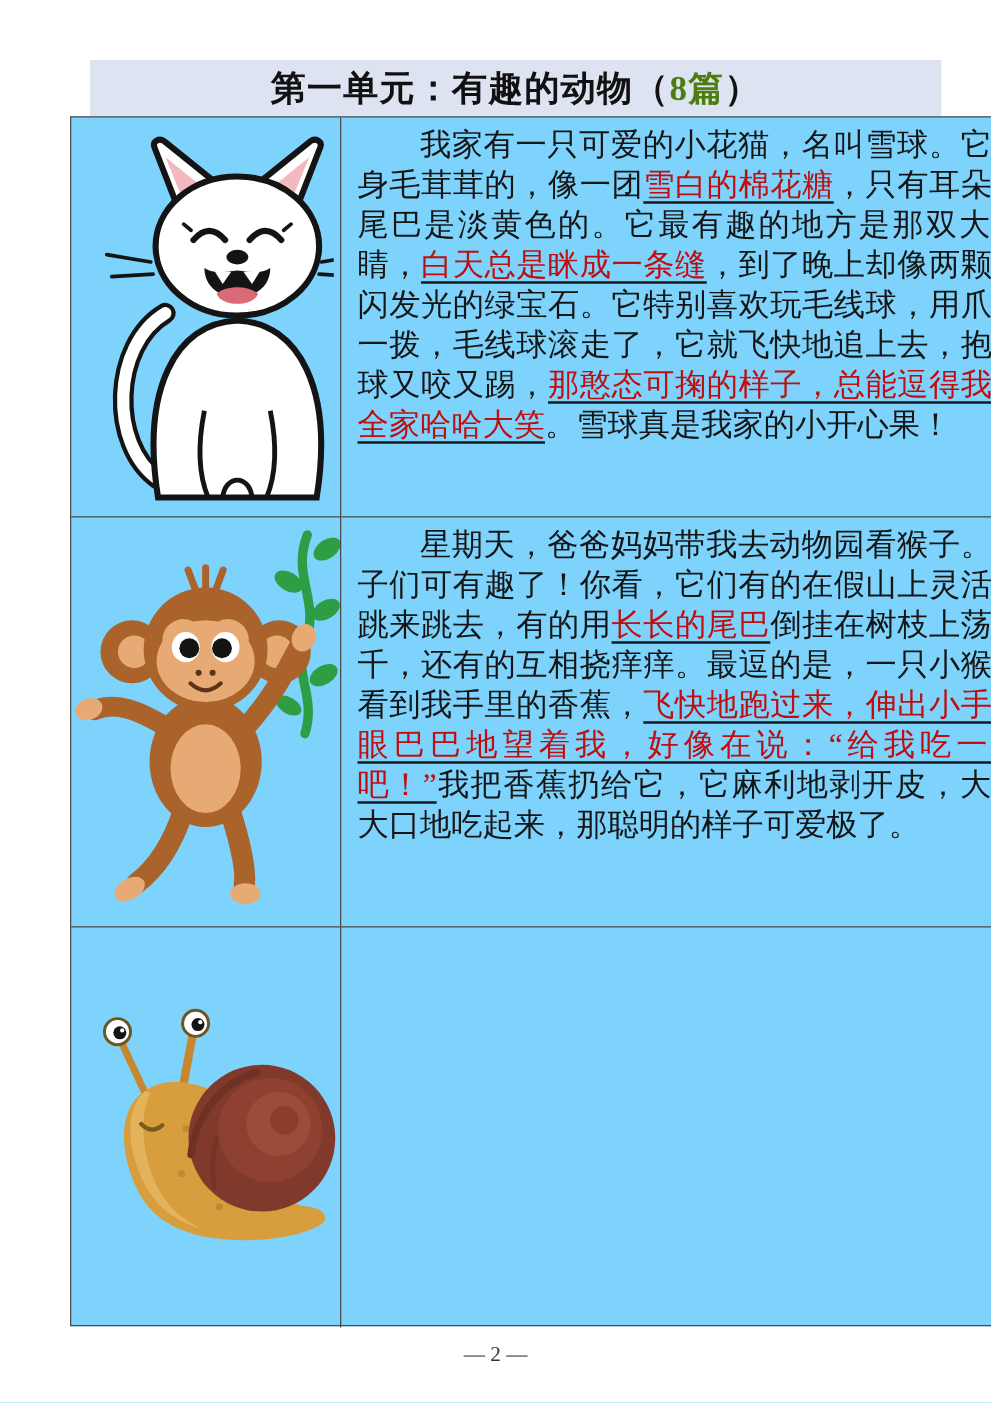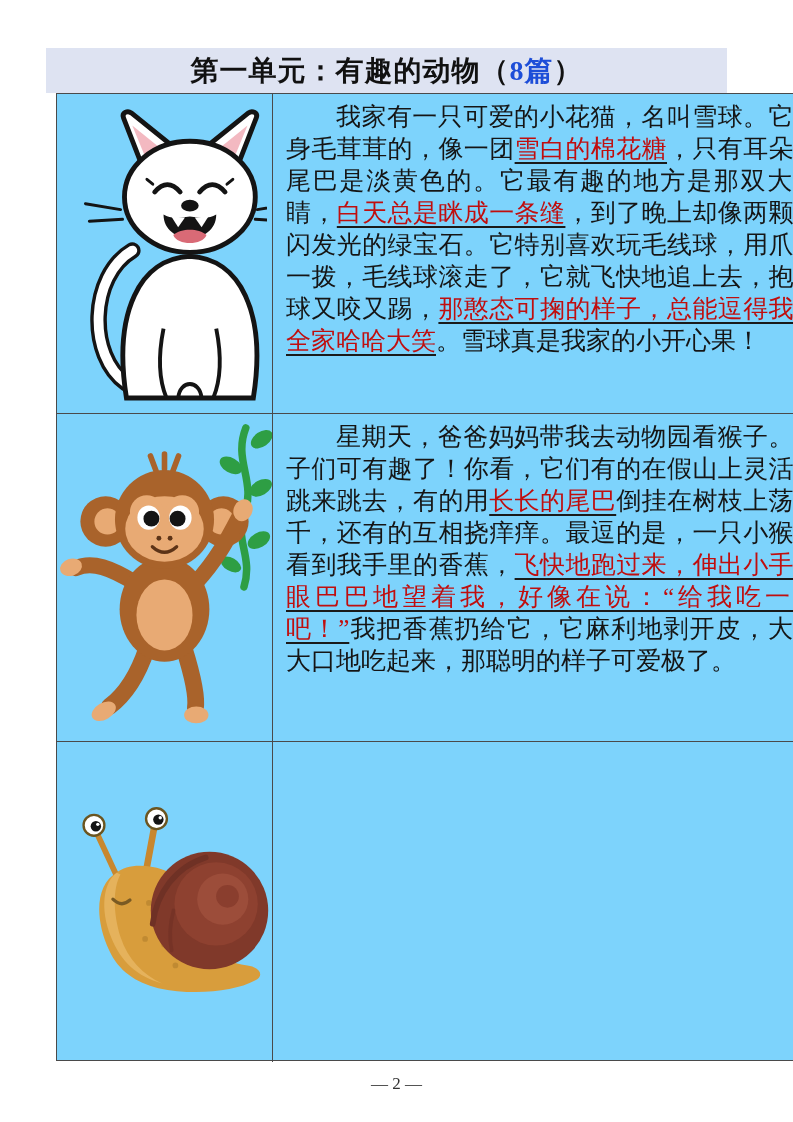--- a/index.html
+++ b/index.html
@@ -8,26 +8,26 @@
     background:#ffffff;
     font-family:"Liberation Serif","DejaVu Serif",serif;
     color:#111111;
     position:relative;
     overflow:hidden;
   }
   .page { position:absolute; inset:0; }
 
   
   .banner {
-    position:absolute; left:46px; top:48px; width:681px; height:45px;
+    position:absolute; left:72px; top:48px; width:681px; height:45px;
     background:#dee3f2;
     display:flex; align-items:center; justify-content:center;
     font-size:28px; font-weight:bold; letter-spacing:1px;
   }
-  .banner .red { color:#1d4ed8; }
+  .banner .red { color:#4d7c0f; }
 
   
   .essay-table {
     position:absolute; left:56px; top:93px; width:776px; height:968px;
     border:1px solid #4a4a4a;
     display:grid;
     grid-template-columns:216px 1fr;
     grid-template-rows:320px 328px 320px;
     box-sizing:border-box;
     background:#7dd3fc;

